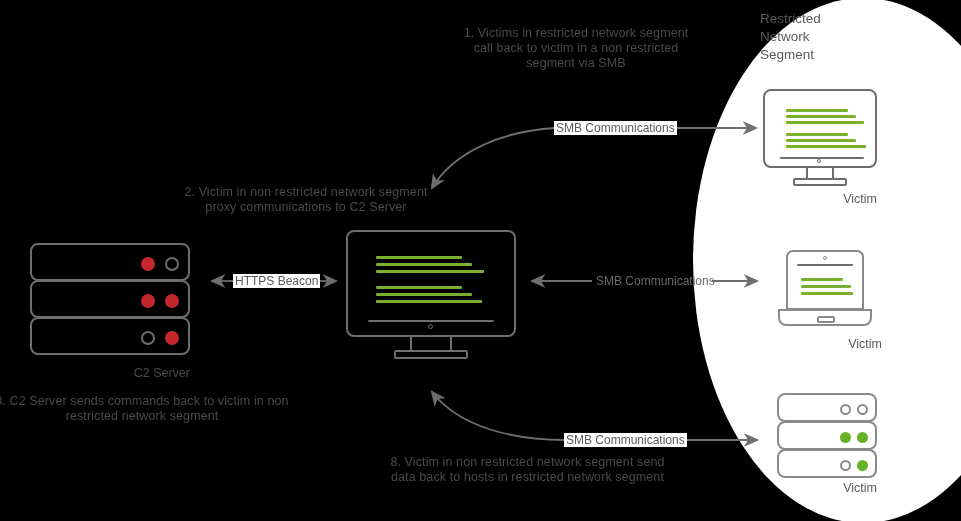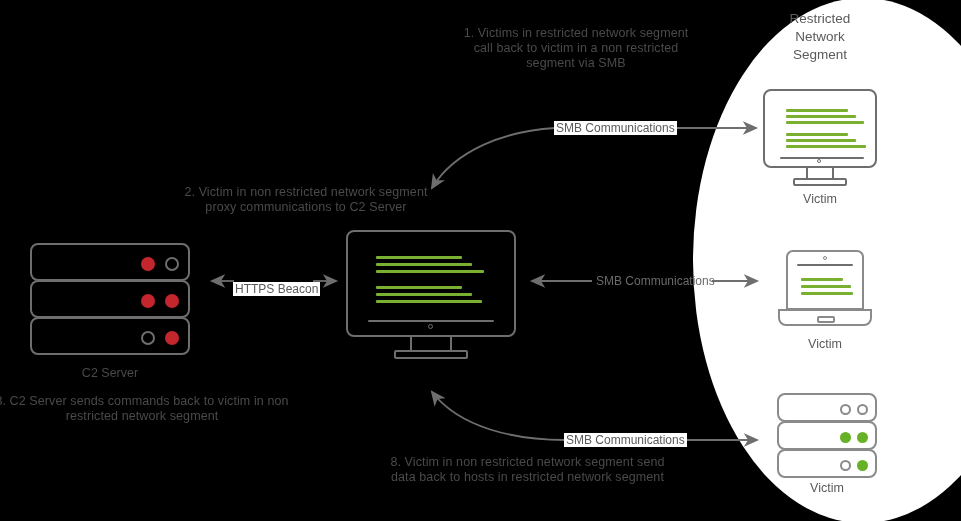--- a/index.html
+++ b/index.html
@@ -39,28 +39,27 @@
     text-align: center;
     white-space: pre-line;
     letter-spacing: 0.1px;
   }
   .txt-on-dark { color: #4a4a4a; }
   .zone-title {
     position: absolute;
     color: #5a5a5a;
     font-size: 13.5px;
     line-height: 18px;
-    text-align: center;
     white-space: pre-line;
   }
   .node-label {
     position: absolute;
     color: #5a5a5a;
     font-size: 12.5px;
-    text-align: center;
+    text-align: right;
     white-space: nowrap;
   }
   .node-label.dark { color: #4a4a4a; }
   .edge-label {
     position: absolute;
     color: #5a5a5a;
     font-size: 12px;
     line-height: 14px;
     white-space: nowrap;
     padding: 0 2px;
@@ -199,21 +198,21 @@
 proxy communications to C2 Server</div>
 
   <div class="txt txt-on-dark" style="left:-8px; top:394px; width:300px;">3. C2 Server sends commands back to victim in non
 restricted network segment</div>
 
   <div class="txt txt-on-dark" style="left:375px; top:455px; width:305px;">8. Victim in non restricted network segment send
 data back to hosts in restricted network segment</div>
 
   <div class="edge-label boxed" style="left:554px; top:121px;">SMB Communications</div>
 
-  <div class="edge-label boxed" style="left:233px; top:282px;">HTTPS Beacon</div>
+  <div class="edge-label boxed" style="left:233px; top:274px;">HTTPS Beacon</div>
 
   <div class="edge-label plain" style="left:594px; top:274px;">SMB Communications</div>
 
   <div class="edge-label boxed" style="left:564px; top:433px;">SMB Communications</div>
 
   <div class="rack" style="left:30px; top:243px; width:160px; height:112px;">
     <div class="rack-unit dark" style="top:0px;   width:160px; height:38px;">
       <div class="led on-red" style="left:109px; top:12px; width:14px; height:14px;"></div>
       <div class="led off-red" style="left:133px; top:12px; width:14px; height:14px;"></div>
     </div>

